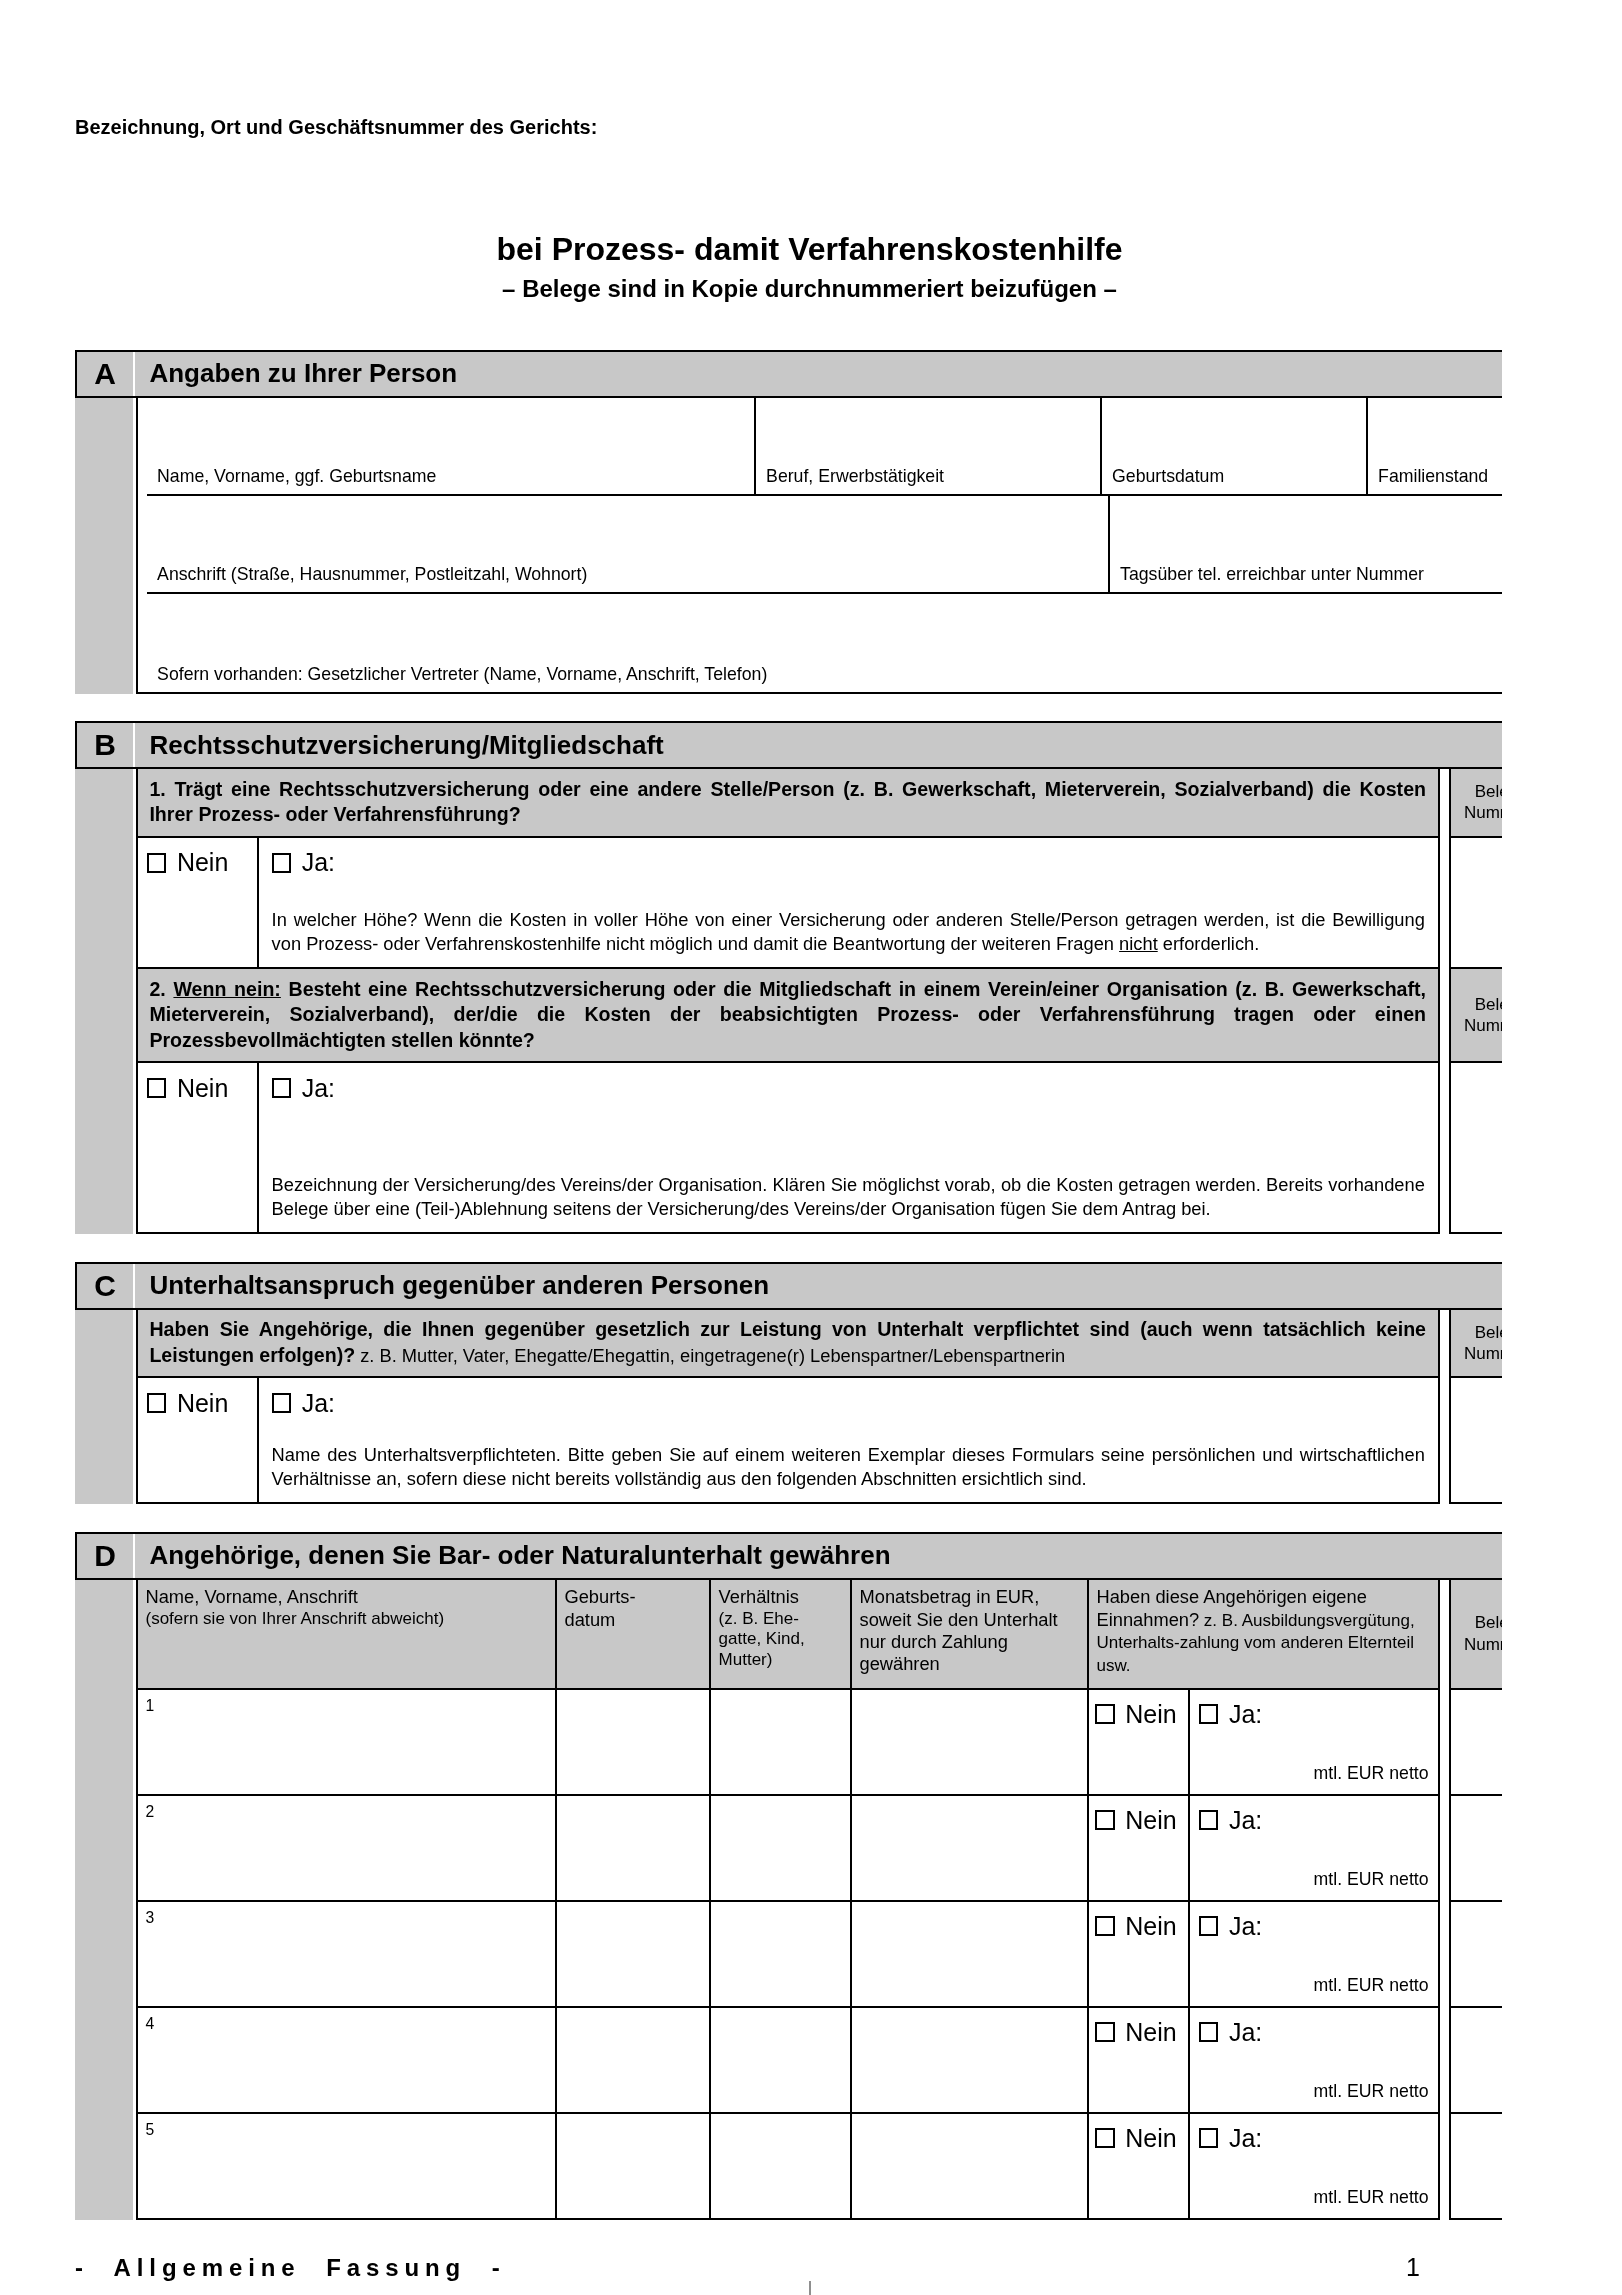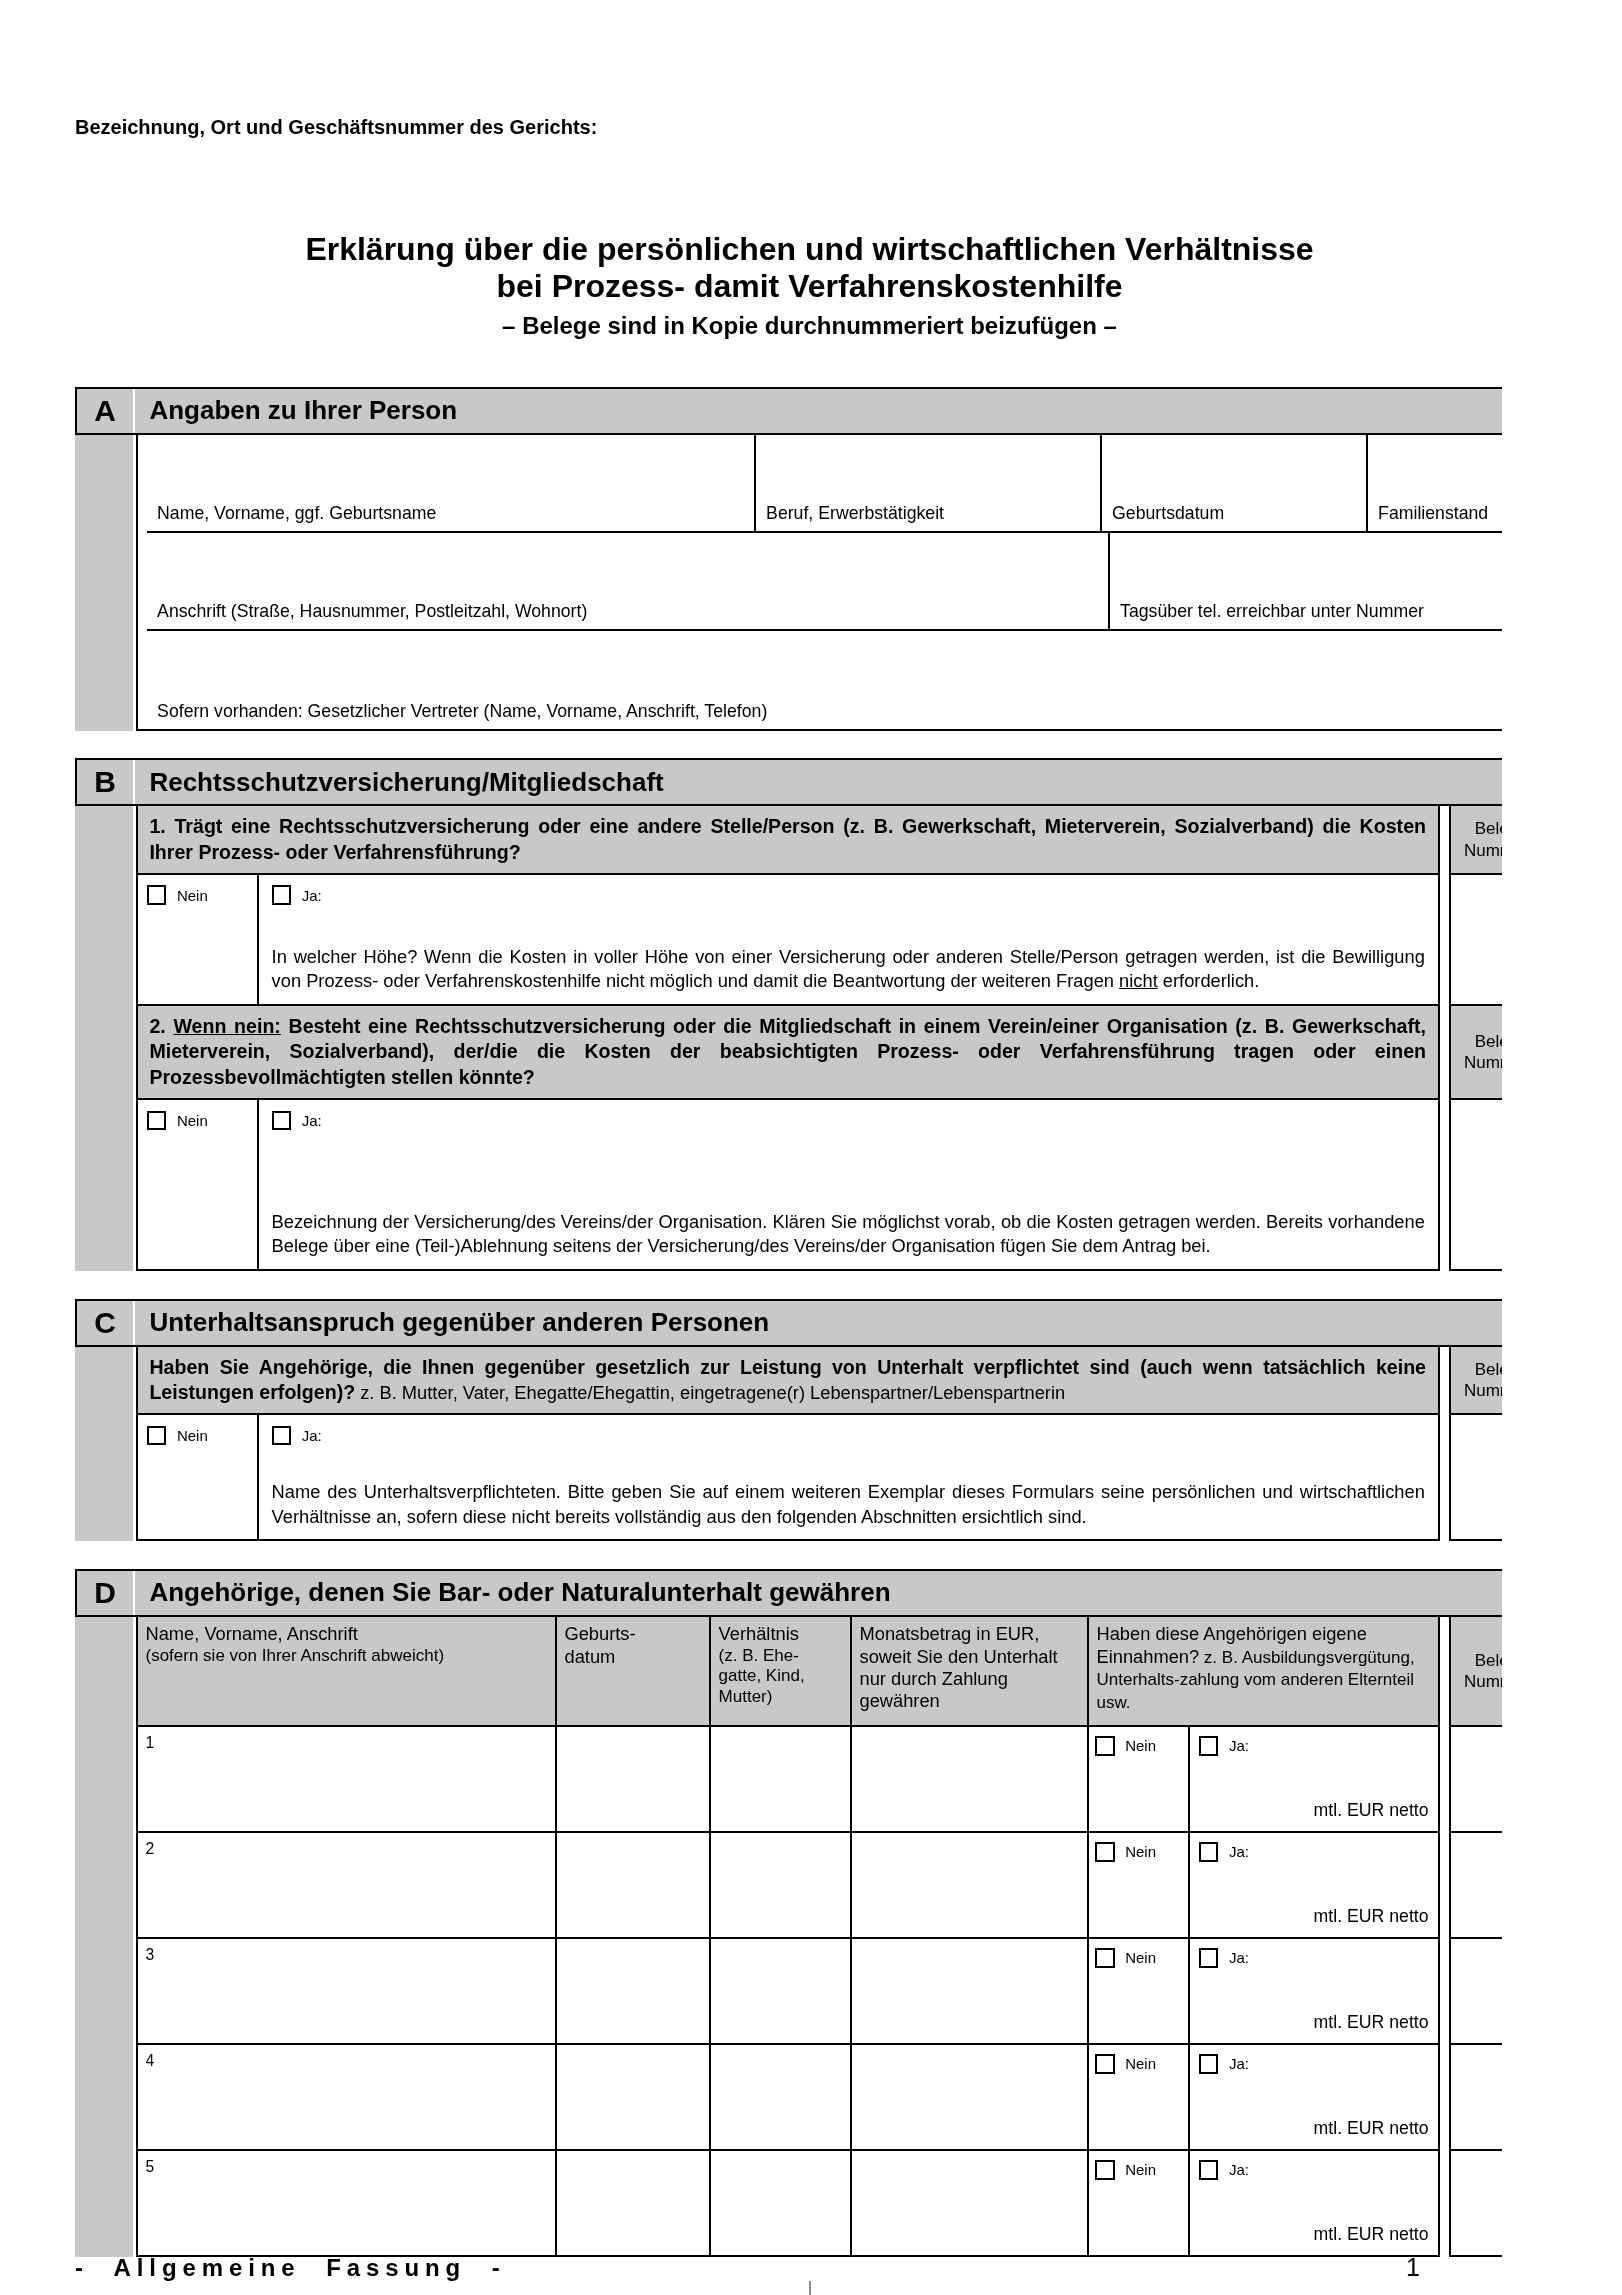--- a/index.html
+++ b/index.html
@@ -58,21 +58,21 @@
     font-size:17px; line-height:1.25; padding:2.6px;
   }
   .amain {
     background:#fff; border:2px solid #000; border-top:none;
     display:flex; align-items:stretch;
   }
   .abeleg { background:#fff; border:2px solid #000; border-top:none; }
 
   .nein-col { width:121px; flex:none; border-right:2px solid #000; padding:10.5px 9.2px; }
   .ja-col { flex:1; padding:10.5px 13px; display:flex; flex-direction:column; }
-  .cb-row { display:flex; align-items:center; gap:10.5px; font-size:15px; }
+  .cb-row { display:flex; align-items:center; gap:10.5px; font-size:25px; }
   .cb { width:19.6px; height:19.6px; border:2px solid #000; background:#fff; flex:none; }
   .note { margin-top:auto; font-size:18.3px; line-height:1.33; text-align:justify; }
   .ul { text-decoration:underline; }
   .minh-a1 { min-height:131px; } .minh-a2 { min-height:171px; } .minh-ac { min-height:126px; }
   .c-sub { font-weight:normal; font-size:18.3px; }
 
   
   .d-head {
     background:#c8c8c8; border:2px solid #000; border-top:none;
     display:flex; align-items:stretch; min-height:110px;
@@ -105,21 +105,20 @@
 </style>
 </head>
 <body>
 
 <div class="page">
   <div class="content">
 
     <div class="court-label">Bezeichnung, Ort und Geschäftsnummer des Gerichts:</div>
 
     <div class="title-block">
-      <div class="title-l1">Erklärung über die persönlichen und wirtschaftlichen Verhältnisse</div>
       <div class="title-l2">bei Prozess- damit Verfahrenskostenhilfe</div>
       <div class="title-l3">– Belege sind in Kopie durchnummeriert beizufügen –</div>
     </div>
 
     <div class="section first">
       <div class="sec-header">
         <div class="sec-letter">A</div>
         <div class="sec-title">Angaben zu Ihrer Person</div>
       </div>
       <div class="sec-body">

